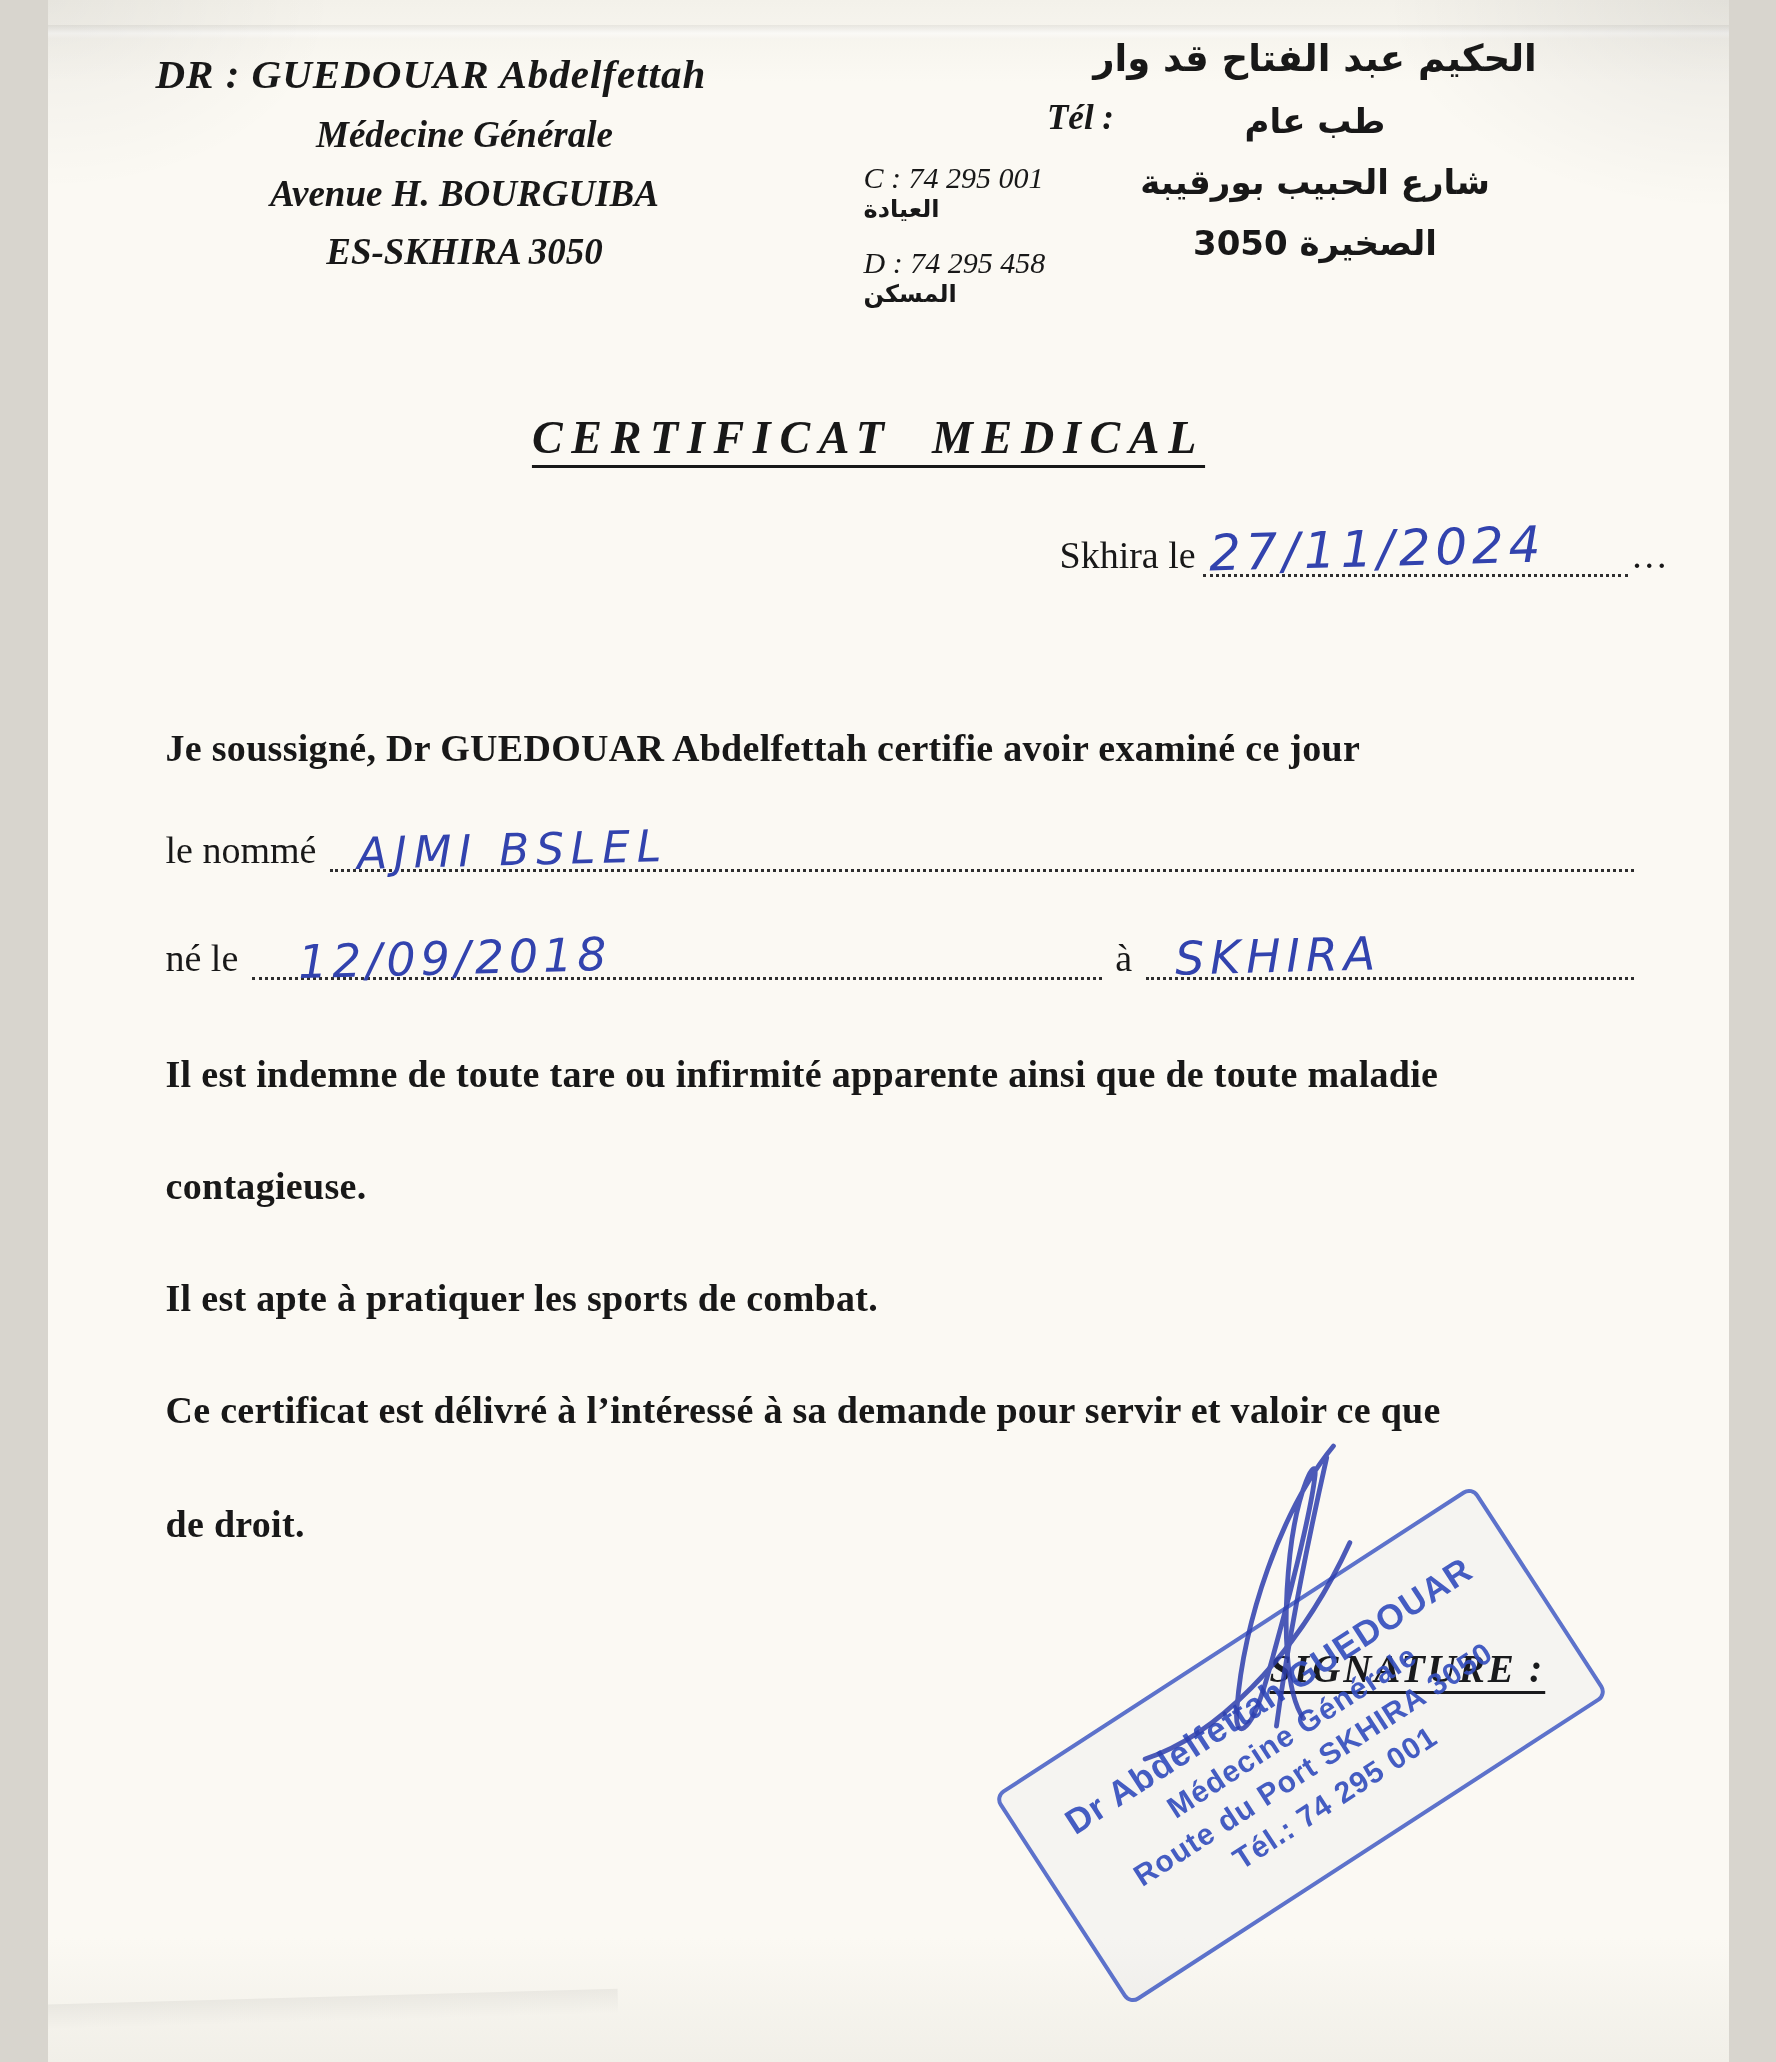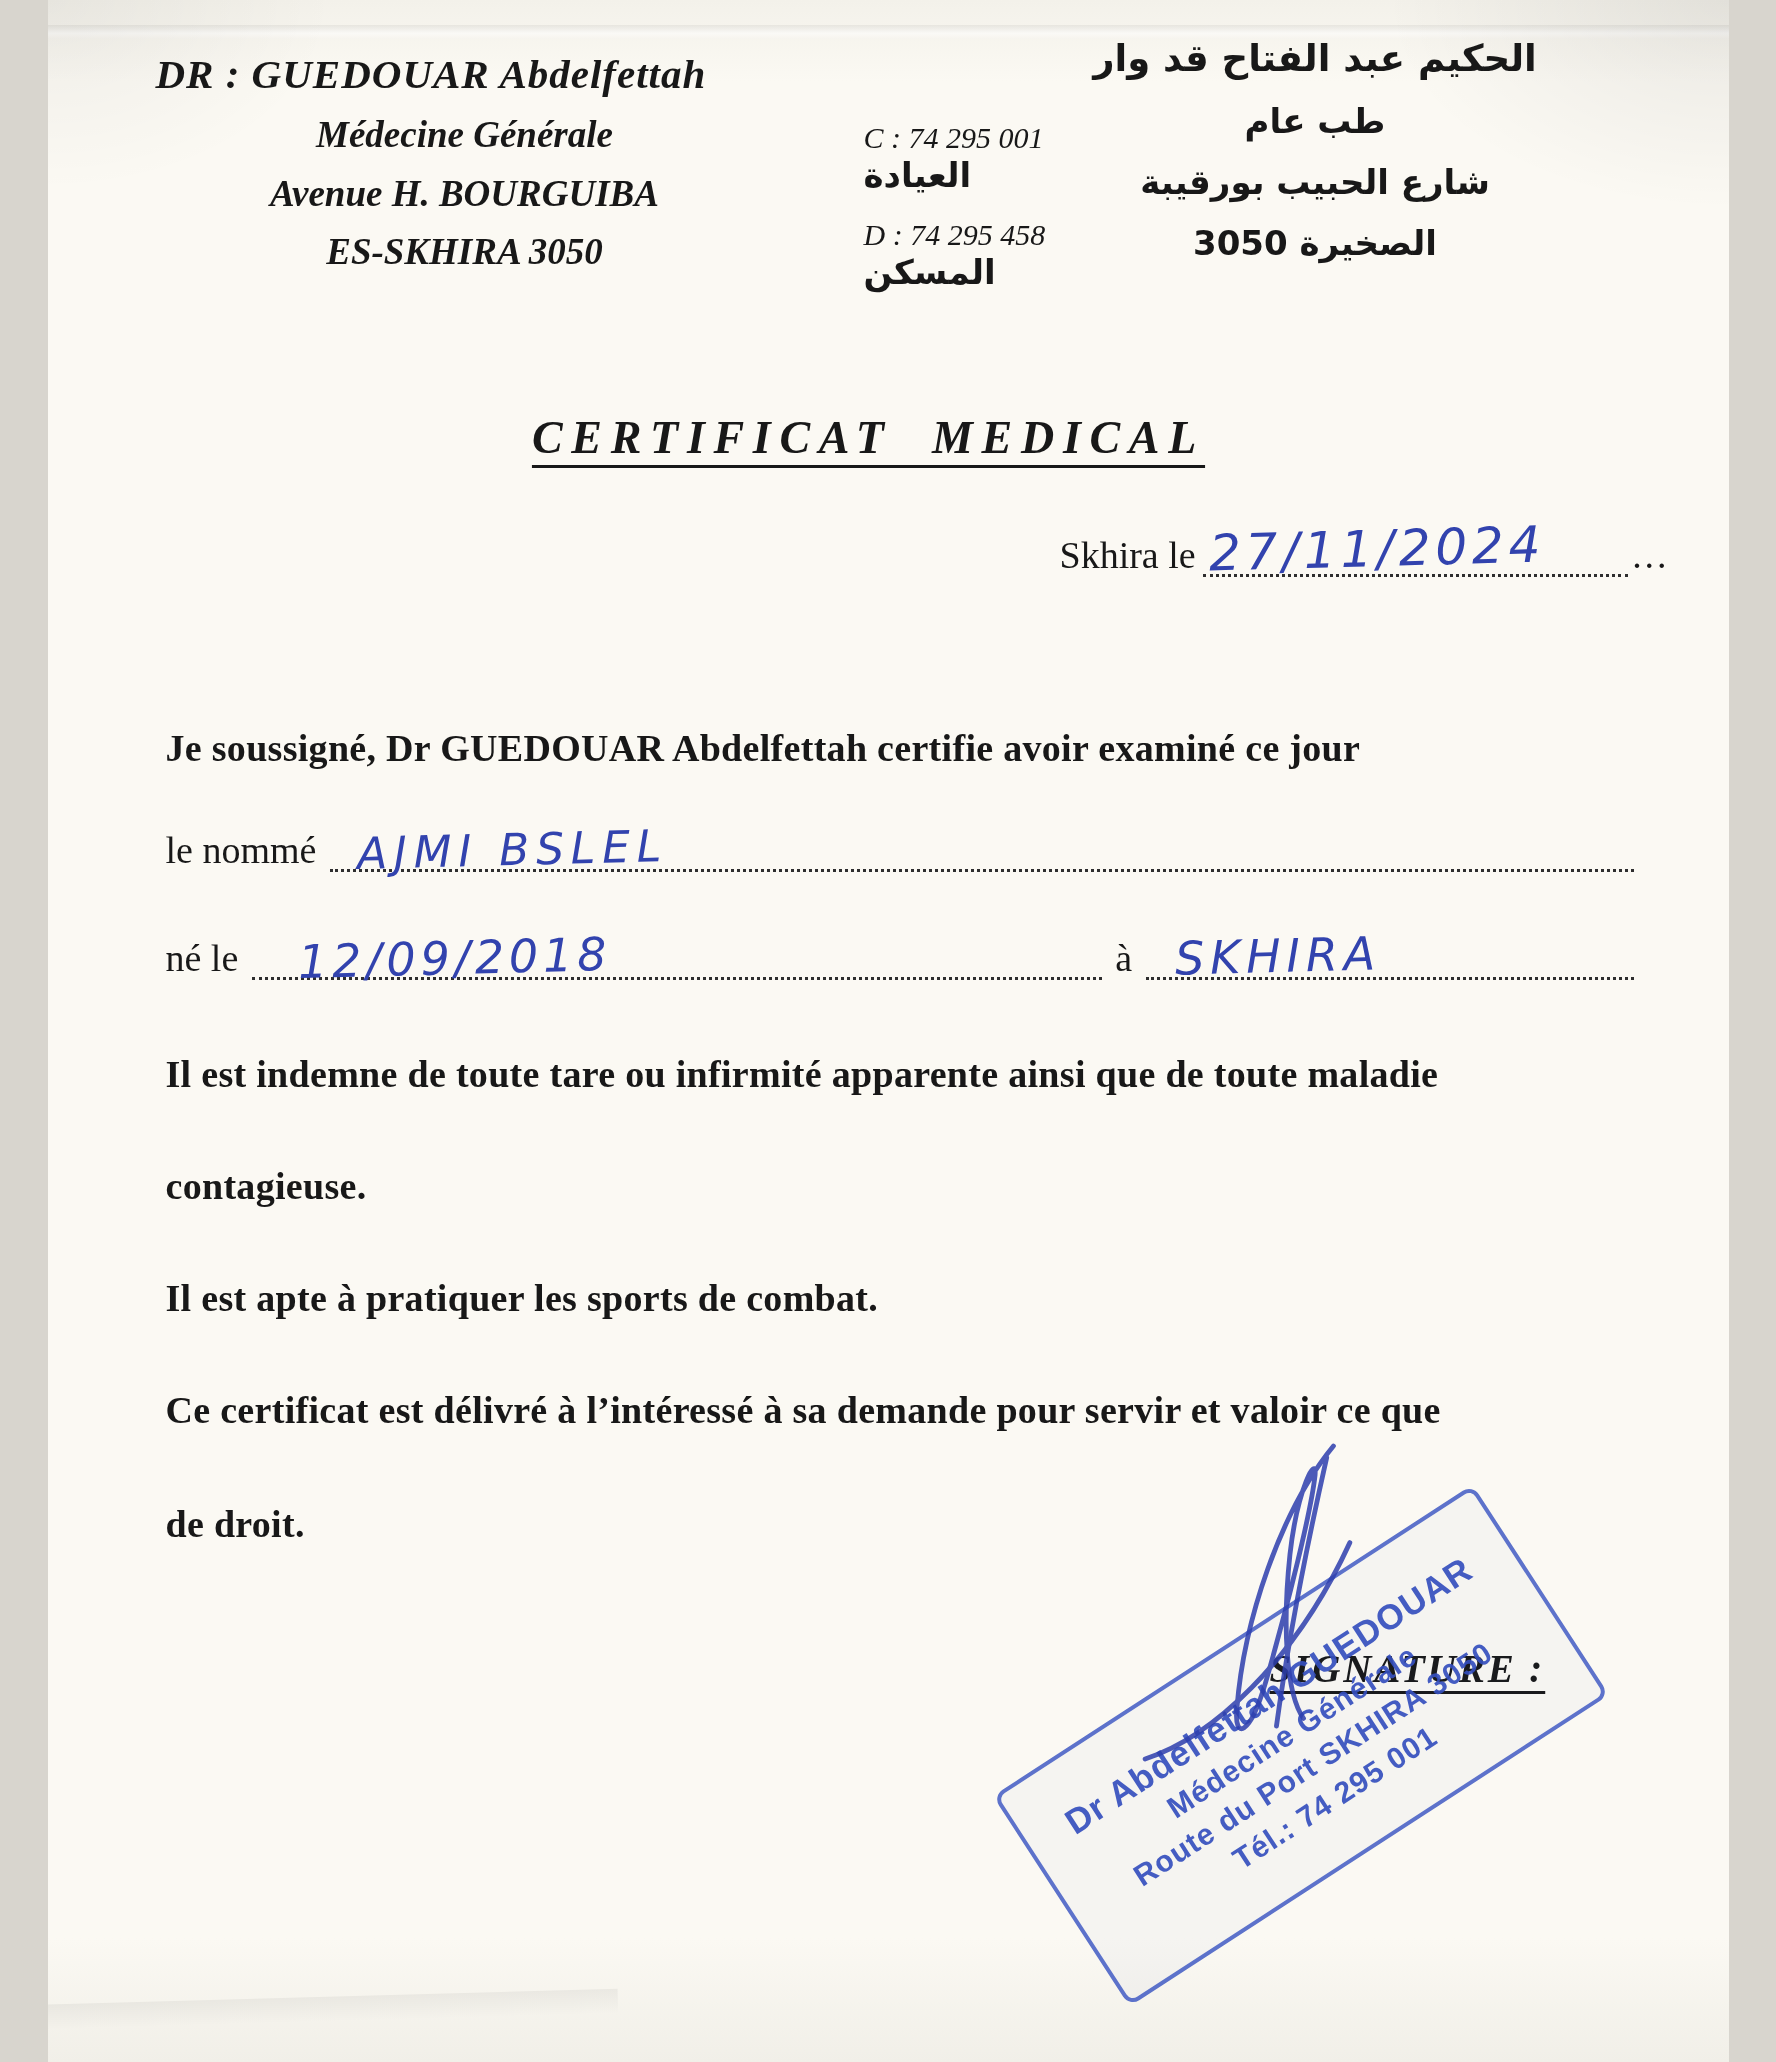--- a/index.html
+++ b/index.html
@@ -27,21 +27,21 @@
 
   
   .hdr-left{position:absolute;left:108px;top:50px;width:618px;}
   .hdr-left .l1{font-size:41px;font-weight:bold;font-style:italic;letter-spacing:1px;}
   .hdr-left .l2,.hdr-left .l3,.hdr-left .l4{
     font-size:37px;font-style:italic;font-weight:bold;text-align:center;margin-top:15.4px;}
   .hdr-mid{position:absolute;left:816px;top:98px;width:434px;}
   .hdr-mid .tel{font-size:35px;font-style:italic;font-weight:bold;text-align:center;}
   .hdr-mid .row{display:flex;justify-content:space-between;align-items:baseline;margin-top:23px;flex-direction:column;}
   .hdr-mid .num{font-size:30px;font-style:italic;}
-  .hdr-mid .ar{font-size:34px;font-family:"DejaVu Sans",sans-serif;font-weight:bold;}
+  .hdr-mid .ar{font-size:24px;font-family:"DejaVu Sans",sans-serif;font-weight:bold;}
   .hdr-right{position:absolute;right:143px;top:37px;width:541px;text-align:center;
     font-family:"DejaVu Sans",sans-serif;direction:rtl;}
   .hdr-right .r1{font-size:37px;font-weight:bold;white-space:nowrap;letter-spacing:1px;}
   .hdr-right .r2,.hdr-right .r3,.hdr-right .r4{font-size:34px;font-weight:bold;margin-top:21px;}
 
   
   .title{
     position:absolute;top:411px;left:319px;width:1004px;text-align:center;
     font-size:46px;font-weight:bold;font-style:italic;letter-spacing:8.7px;word-spacing:19.3px;
     text-decoration:underline;text-decoration-thickness:2.9px;text-underline-offset:11.6px;
@@ -108,20 +108,21 @@
   <div class="crease crease-bottom-left"></div>
 
   <div class="hdr-left">
     <div class="l1">DR : GUEDOUAR  Abdelfettah</div>
     <div class="l2">Médecine  Générale</div>
     <div class="l3">Avenue H. BOURGUIBA</div>
     <div class="l4">ES-SKHIRA    3050</div>
   </div>
 
   <div class="hdr-mid">
+    <div class="tel">Tél :</div>
     <div class="row">
       <span class="num">C : 74 295 001</span>
       <span class="ar">العيادة</span>
     </div>
     <div class="row">
       <span class="num">D : 74 295 458</span>
       <span class="ar">المسكن</span>
     </div>
   </div>
 

